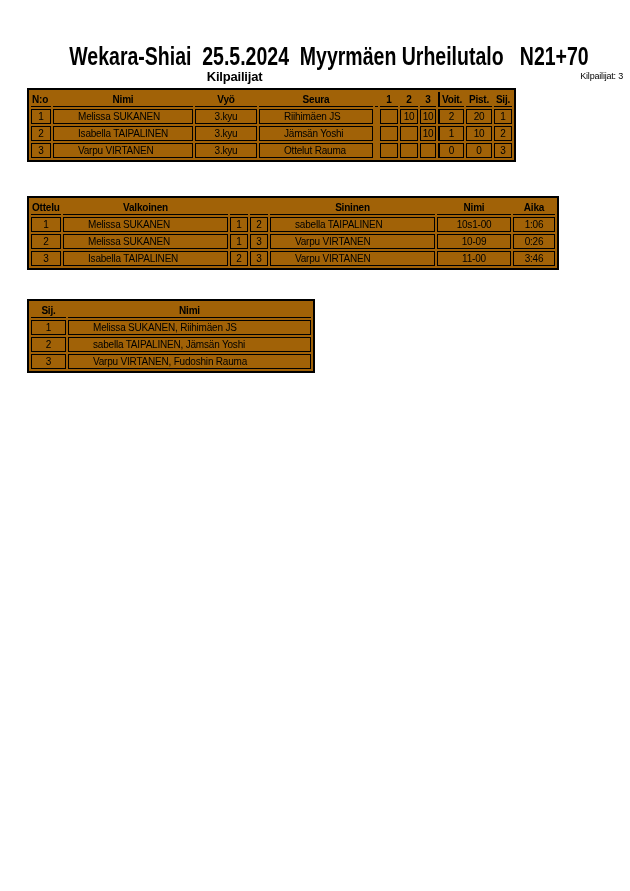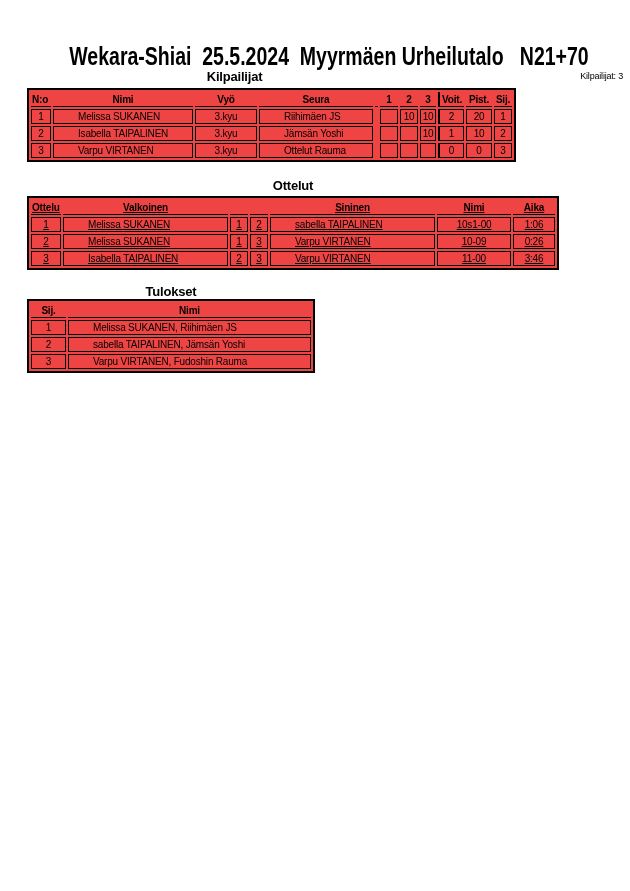--- a/index.html
+++ b/index.html
@@ -18,24 +18,24 @@
   }
   .sec-title.kilpailijat { left:28px; width:413px; top:69px; }
   .sec-title.ottelut     { left:27px; width:532px; top:178px; }
   .sec-title.tulokset    { left:27px; width:288px; top:284px; }
   .count-label {
     position:absolute; top:71px; right:7px; font-size:9px; letter-spacing:-0.2px;
   }
   table {
     position:absolute; border:2px solid #000; border-collapse:separate;
     border-spacing:2px; table-layout:fixed; font-size:10px;
-    letter-spacing:-0.2px; background:#ef4444;
+    letter-spacing:-0.2px; background:#a16207;
   }
   #competitors-table { left:27px; top:88px;  }
-  #matches-table     { left:27px; top:196px;text-decoration:underline; }
+  #matches-table     { left:27px; top:196px; }
   #results-table     { left:27px; top:299px; }
   th, td {
     box-sizing:border-box; height:15px; line-height:13px;
     padding:0 3px; white-space:nowrap; overflow:visible;
   }
   th {
     border:none; border-bottom:1px solid #000;
     font-weight:bold; padding:0 1px;
   }
   td { border:1px solid #000; }
@@ -121,21 +121,20 @@
           <td class="c"></td>
           <td class="c"></td>
           <td class="c"></td>
           <td class="c g">0</td>
           <td class="c">0</td>
           <td class="c">3</td>
         </tr>
       </tbody>
   </table>
 
-  <div class="sec-title ottelut">Ottelut</div>
 
   <table id="matches-table">
     <colgroup>
       <col style="width:30px">
         <col style="width:165px">
         <col style="width:18px">
         <col style="width:18px">
       <col style="width:165px">
         <col style="width:74px">
         <col style="width:42px">
@@ -175,21 +174,20 @@
           <td class="l">Isabella TAIPALINEN</td>
           <td class="c">2</td>
           <td class="c">3</td>
           <td class="l">Varpu VIRTANEN</td>
           <td class="c">11-00</td>
           <td class="c">3:46</td>
         </tr>
       </tbody>
   </table>
 
-  <div class="sec-title tulokset">Tulokset</div>
 
   <table id="results-table">
     <colgroup>
       <col style="width:35px">
         <col style="width:243px">
     </colgroup>
     <thead>
       <tr>
         <th>Sij.</th>
         <th>Nimi</th>

